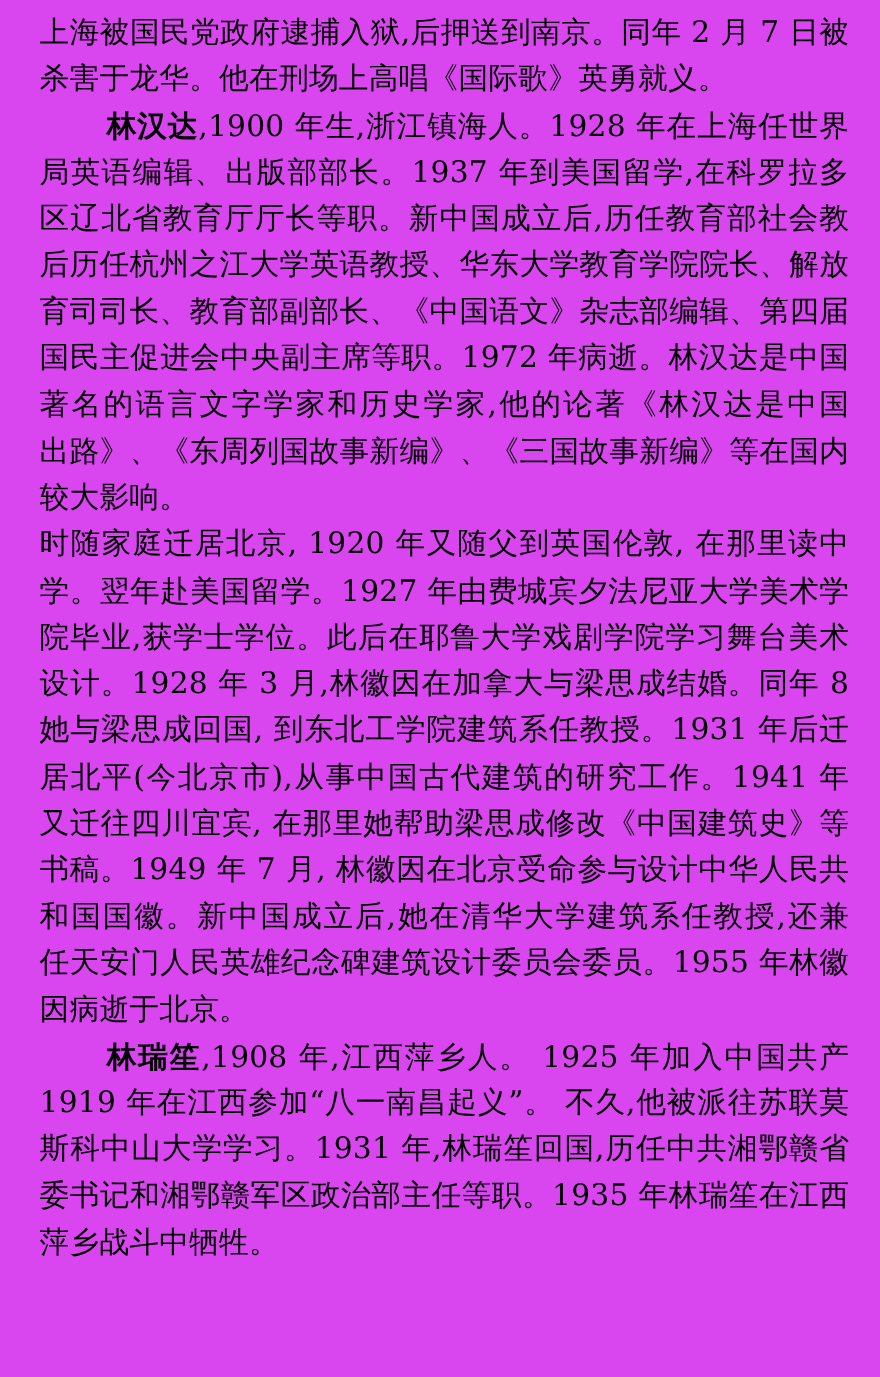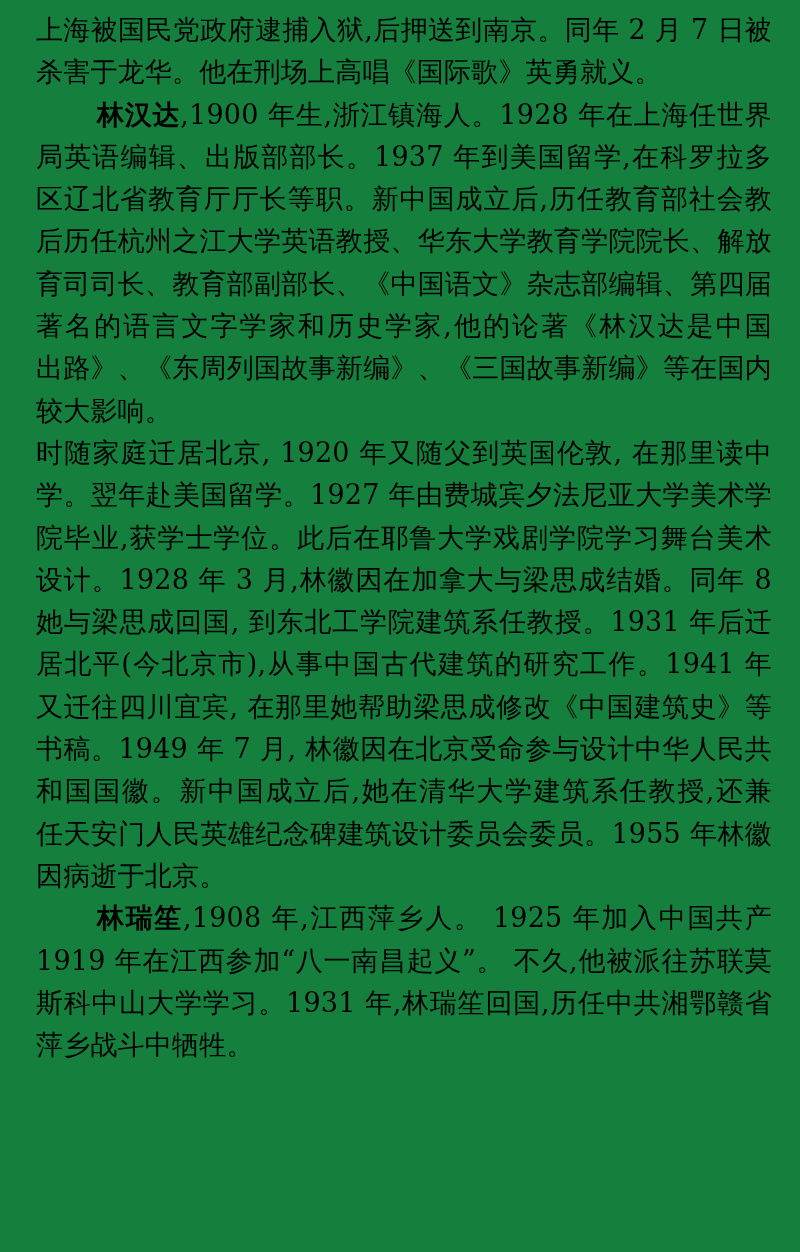--- a/index.html
+++ b/index.html
@@ -4,21 +4,21 @@
 <style>
   html, body {
     margin: 0;
     padding: 0;
     background: #ffffff;
   }
   .page {
     position: relative;
     width: 800px;
     height: 1252px;
-    background: #15803d;
+    background: #d946ef;
     box-sizing: border-box;
     padding: 9px 28px 0 36px;
     overflow: hidden;
     font-family: "DejaVu Serif", "Liberation Serif", serif;
     color: #000000;
   }
   .text-block {
     width: 100%;
   }
   .para {
@@ -56,20 +56,21 @@
       <div class="para">
         <div class="line"><span class="seg">上海被国民党政府逮捕入狱,后押送到南京。同年 2 月 7 日被</span></div>
         <div class="line end"><span class="seg">杀害于龙华。他在刑场上高唱《国际歌》英勇就义。</span></div>
       </div>
       <div class="para">
         <div class="line indent"><span class="seg b">林汉达</span><span class="seg">,1900 年生,浙江镇海人。1928 年在上海任世界书</span></div>
         <div class="line"><span class="seg">局英语编辑、出版部部长。1937 年到美国留学,在科罗拉多州</span></div>
         <div class="line"><span class="seg">区辽北省教育厅厅长等职。新中国成立后,历任教育部社会教</span></div>
         <div class="line"><span class="seg">后历任杭州之江大学英语教授、华东大学教育学院院长、解放</span></div>
         <div class="line"><span class="seg">育司司长、教育部副部长、《中国语文》杂志部编辑、第四届中</span></div>
+        <div class="line"><span class="seg">国民主促进会中央副主席等职。1972 年病逝。林汉达是中国</span></div>
         <div class="line"><span class="seg">著名的语言文字学家和历史学家,他的论著《林汉达是中国</span></div>
         <div class="line"><span class="seg">出路》、《东周列国故事新编》、《三国故事新编》等在国内外有</span></div>
         <div class="line end"><span class="seg">较大影响。</span></div>
       </div>
       <div class="para">
         <div class="line"><span class="seg">时随家庭迁居北京, 1920 年又随父到英国伦敦, 在那里读中</span></div>
         <div class="line"><span class="seg">学。翌年赴美国留学。1927 年由费城宾夕法尼亚大学美术学</span></div>
         <div class="line"><span class="seg">院毕业,获学士学位。此后在耶鲁大学戏剧学院学习舞台美术</span></div>
         <div class="line"><span class="seg">设计。1928 年 3 月,林徽因在加拿大与梁思成结婚。同年 8 月</span></div>
         <div class="line"><span class="seg">她与梁思成回国, 到东北工学院建筑系任教授。1931 年后迁</span></div>
@@ -77,16 +78,17 @@
         <div class="line"><span class="seg">又迁往四川宜宾, 在那里她帮助梁思成修改《中国建筑史》等</span></div>
         <div class="line"><span class="seg">书稿。1949 年 7 月, 林徽因在北京受命参与设计中华人民共</span></div>
         <div class="line"><span class="seg">和国国徽。新中国成立后,她在清华大学建筑系任教授,还兼</span></div>
         <div class="line"><span class="seg">任天安门人民英雄纪念碑建筑设计委员会委员。1955 年林徽</span></div>
         <div class="line end"><span class="seg">因病逝于北京。</span></div>
       </div>
       <div class="para">
         <div class="line indent"><span class="seg b">林瑞笙</span><span class="seg">,1908 年,江西萍乡人。 1925 年加入中国共产党,</span></div>
         <div class="line"><span class="seg">1919 年在江西参加“八一南昌起义”。 不久,他被派往苏联莫</span></div>
         <div class="line"><span class="seg">斯科中山大学学习。1931 年,林瑞笙回国,历任中共湘鄂赣省</span></div>
+        <div class="line"><span class="seg">委书记和湘鄂赣军区政治部主任等职。1935 年林瑞笙在江西</span></div>
         <div class="line end"><span class="seg">萍乡战斗中牺牲。</span></div>
       </div>
     </div>
 </div>
 
 </body></html>

